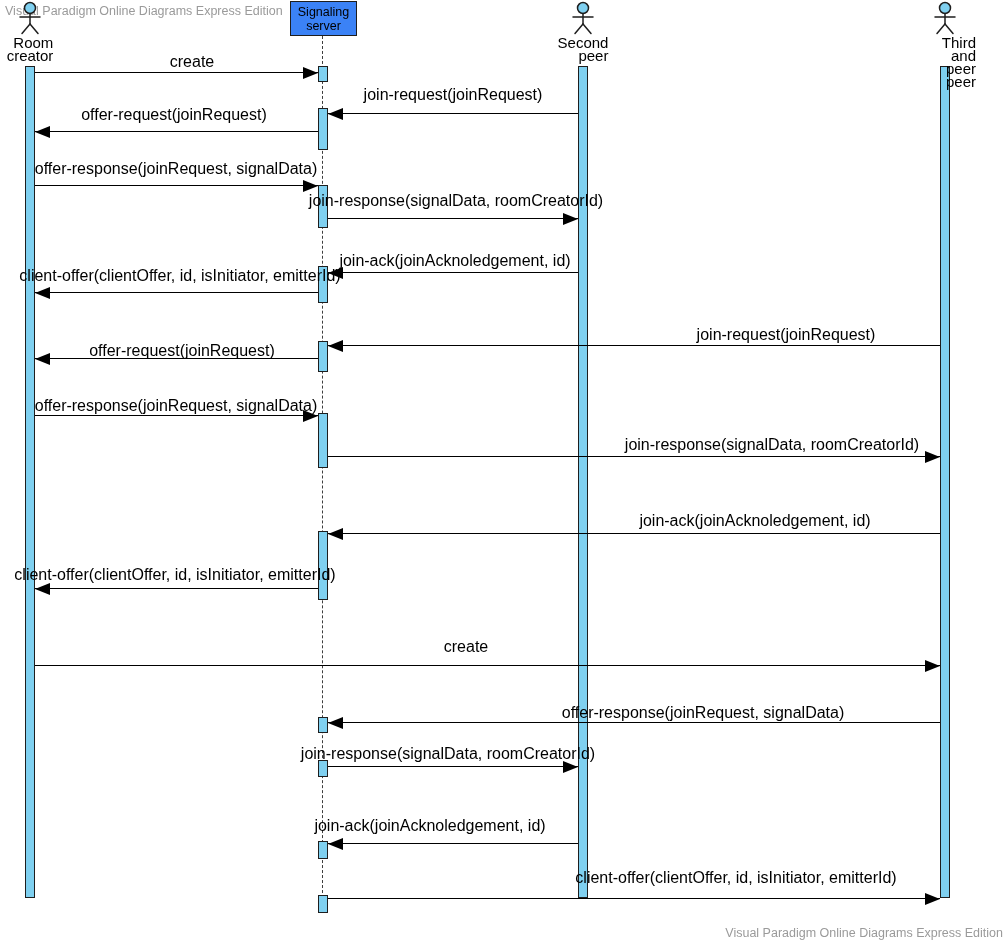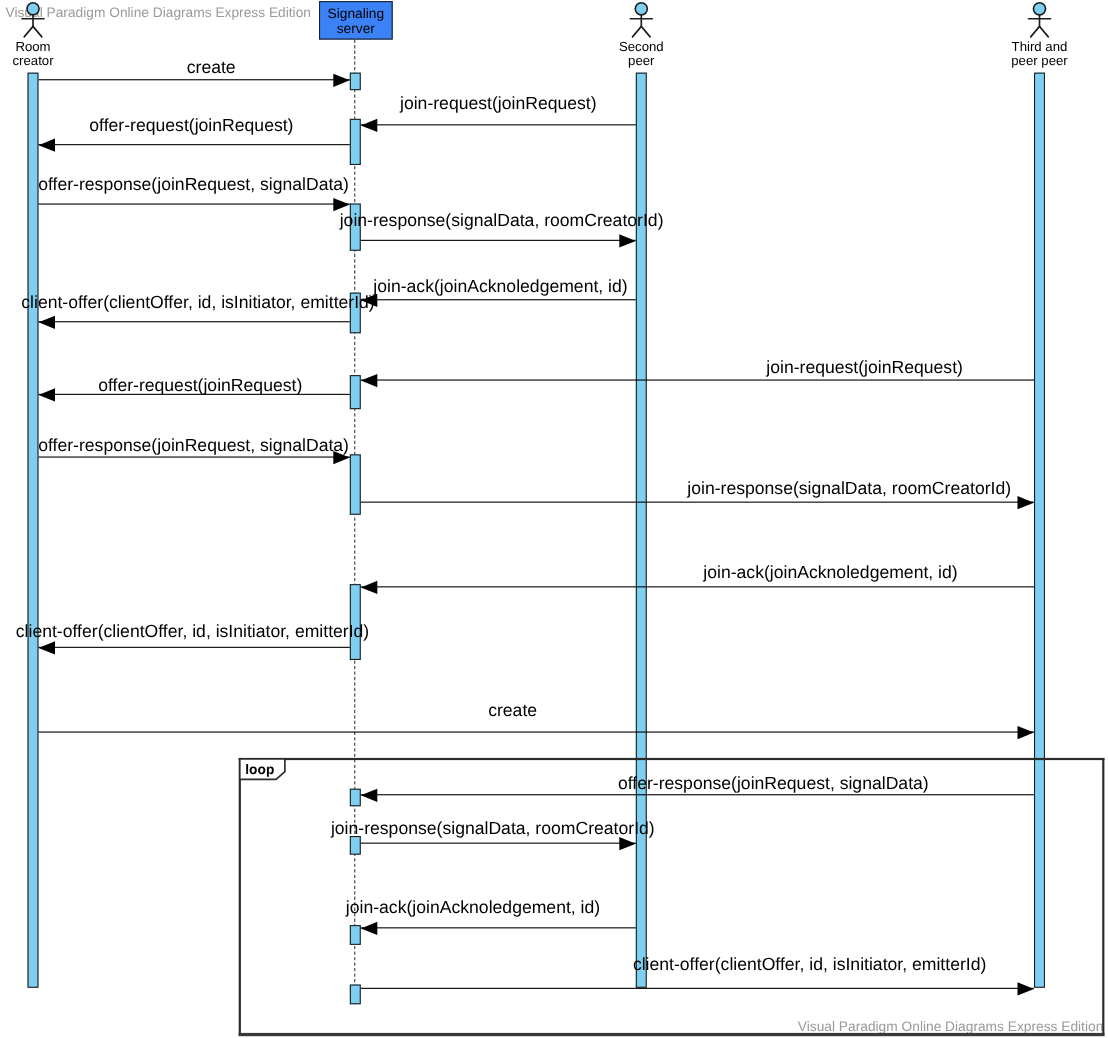--- a/index.html
+++ b/index.html
@@ -5,22 +5,22 @@
   html, body { margin:0; padding:0; background:#ffffff; }
   #stage {
     position:relative; width:1007px; height:944px; background:#ffffff;
     overflow:hidden; font-family:"Liberation Sans", sans-serif; color:#000;
   }
   .watermark { position:absolute; font-size:12.5px; color:#9A9A9A; white-space:nowrap; z-index:0; }
   #wm-top { left:5px; top:4px; }
   #wm-bottom { right:4px; top:926px; }
 
   .actor-svg  { position:absolute; z-index:6; }
-  .actor-name { position:absolute; z-index:6; transform:translateX(-50%); text-align:center;
-                font-size:12px; line-height:13px; white-space:pre-line; }
+  .actor-name { position:absolute; z-index:6; transform:translateX(-50%); text-align:right;
+                font-size:15px; line-height:13px; white-space:pre-line; }
   .obj-head   { position:absolute; z-index:6; display:flex; align-items:center; justify-content:center;
                 text-align:center; font-size:12.5px; line-height:14px; white-space:pre-line;
                 box-sizing:border-box; border:1.5px solid #1E1E1E; }
 
   .dash-line { position:absolute; width:0; border-left:1.3px dashed #3d3d3d; z-index:1; }
   .bar  { position:absolute; width:10px; box-sizing:border-box; border:1px solid #1E1E1E; z-index:2; }
 
   .fragment { position:absolute; box-sizing:border-box; border:2px solid #2b2b2b;
               border-bottom:3px solid #3a3a3a; background:transparent; z-index:3; }
   .loop-tab { position:absolute; left:-2px; top:-2px; z-index:4; }
@@ -139,19 +139,13 @@
       <div class="msg-arrow r" style="left: 563px; top: 761px;"></div>
       <div class="msg-label" style="left: 448px; top: 745px;">join-response(signalData, roomCreatorId)</div>
       <div class="msg-line" style="left: 328px; top: 843px; width: 250px; border-top-color: rgb(0, 0, 0);"></div>
       <div class="msg-arrow l" style="left: 328px; top: 838px;"></div>
       <div class="msg-label" style="left: 430px; top: 817px;">join-ack(joinAcknoledgement, id)</div>
       <div class="msg-line" style="left: 328px; top: 898px; width: 612px; border-top-color: rgb(0, 0, 0);"></div>
       <div class="msg-arrow r" style="left: 925px; top: 893px;"></div>
       <div class="msg-label" style="left: 736px; top: 869px;">client-offer(clientOffer, id, isInitiator, emitterId)</div>
     </div>
 
-  <div class="fragment" id="loop-frag" style="left:217px; top:689px; width:787px; height:253px;">
-    <svg class="loop-tab" width="44" height="21" viewBox="0 0 44 21">
-      <path d="M1,1 L42,1 L42,12.5 L34,19.5 L1,19.5 Z" fill="#ffffff" stroke="#2b2b2b" stroke-width="1.5"></path>
-      <text x="6" y="14.5">loop</text>
-    </svg>
-  </div>
 </div>
 
 </body></html>

